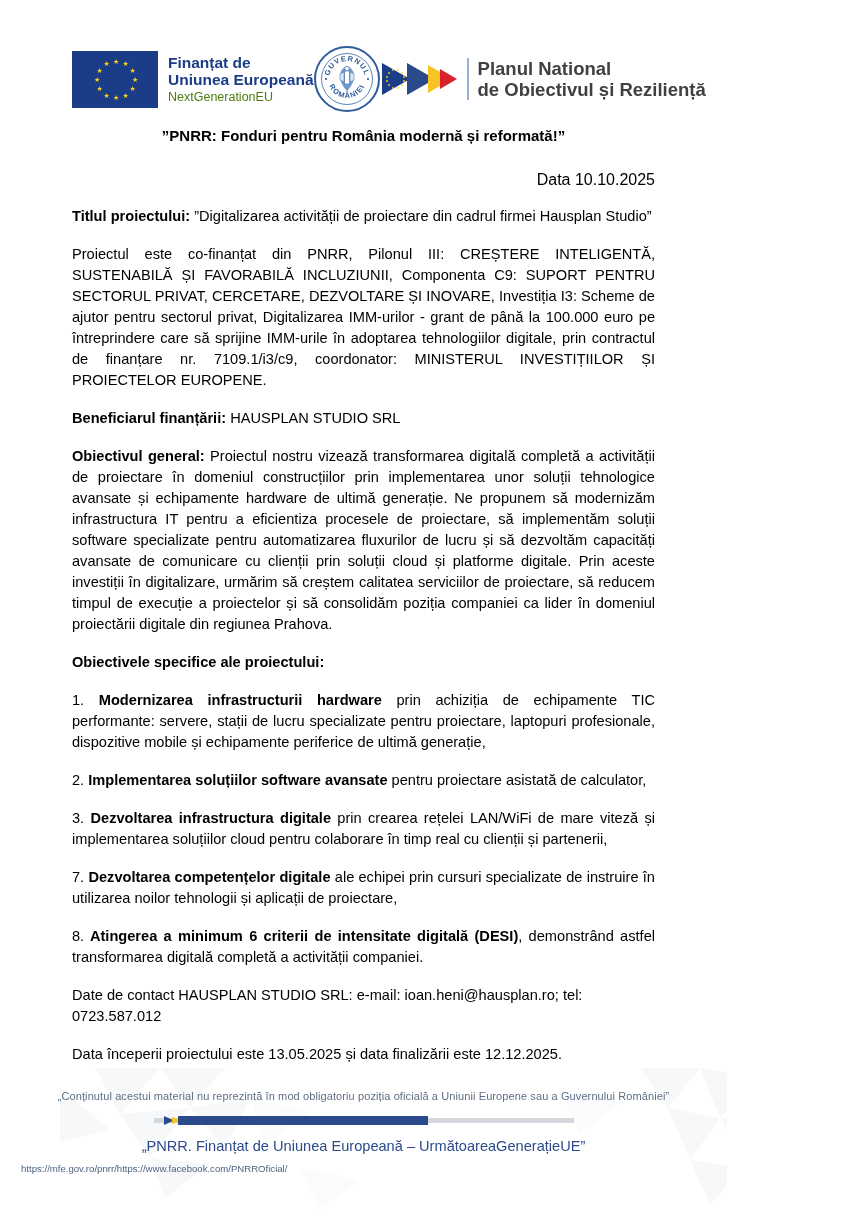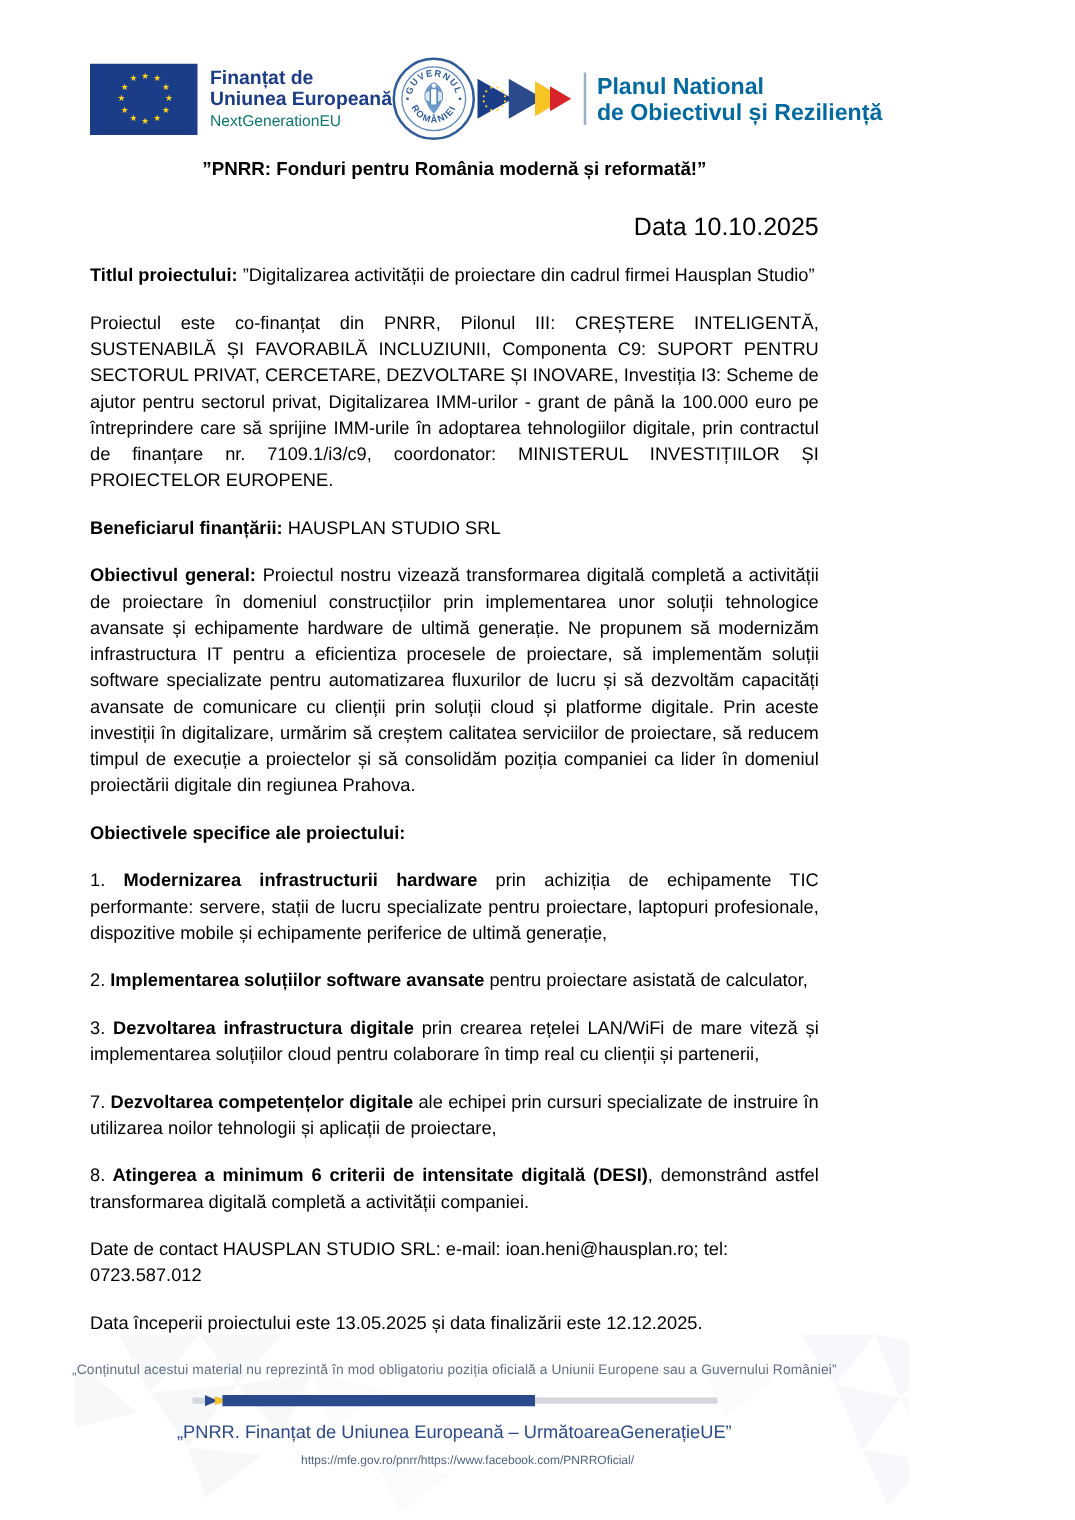--- a/index.html
+++ b/index.html
@@ -53,21 +53,21 @@
   }
   .eu-text { line-height: 1.12; }
   .eu-text .l1, .eu-text .l2 {
     font-weight: bold;
     font-size: 15.5px;
     color: #1b3c86;
     white-space: nowrap;
   }
   .eu-text .l3 {
     font-size: 12.5px;
-    color: #0f766e;
+    color: #4d7c0f;
     margin-top: 2px;
     white-space: nowrap;
   }
 
   
   .gov-seal {
     width: 62px; height: 62px;
     border-radius: 50%;
     border: 2.5px solid #2e5c9a;
     position: relative;
@@ -86,21 +86,21 @@
   .pnrr-logo { display: flex; align-items: center; gap: 9px; }
   .pnrr-arrows { flex: none; }
   .pnrr-divider {
     width: 2px;
     height: 42px;
     background: #9bb0cc;
     flex: none;
   }
   .pnrr-text {
     line-height: 1.16;
-    color: #0369a1;
+    color: #404040;
     font-weight: bold;
     font-size: 18.5px;
     white-space: nowrap;
   }
 
   
   .doc-title {
     text-align: center;
     font-weight: bold;
     font-size: 16.5px;
@@ -108,21 +108,21 @@
   }
   .doc-subtitle {
     text-align: center;
     font-weight: bold;
     font-size: 15px;
     margin-top: 9px;
   }
 
   .doc-date {
     text-align: right;
-    font-size: 20px;
+    font-size: 16px;
     margin-top: 27px;
   }
 
   
   p.body-line {
     font-size: 14.6px;
     line-height: 1.44;
     margin: 0;
     padding-top: 17px;
     text-align: justify;
@@ -179,21 +179,20 @@
     left: 10px; top: 0px;
   }
   .footer-tagline {
     font-size: 14.6px;
     color: #2b4a8b;
     margin-top: 13px;
   }
   .footer-links {
     margin-top: 9px;
     display: flex;
-    justify-content: center;
     font-size: 9.6px;
     color: #4d6380;
     margin-left: 21px;
   }
 </style>
 </head>
 <body>
 
 <div class="page">
 

